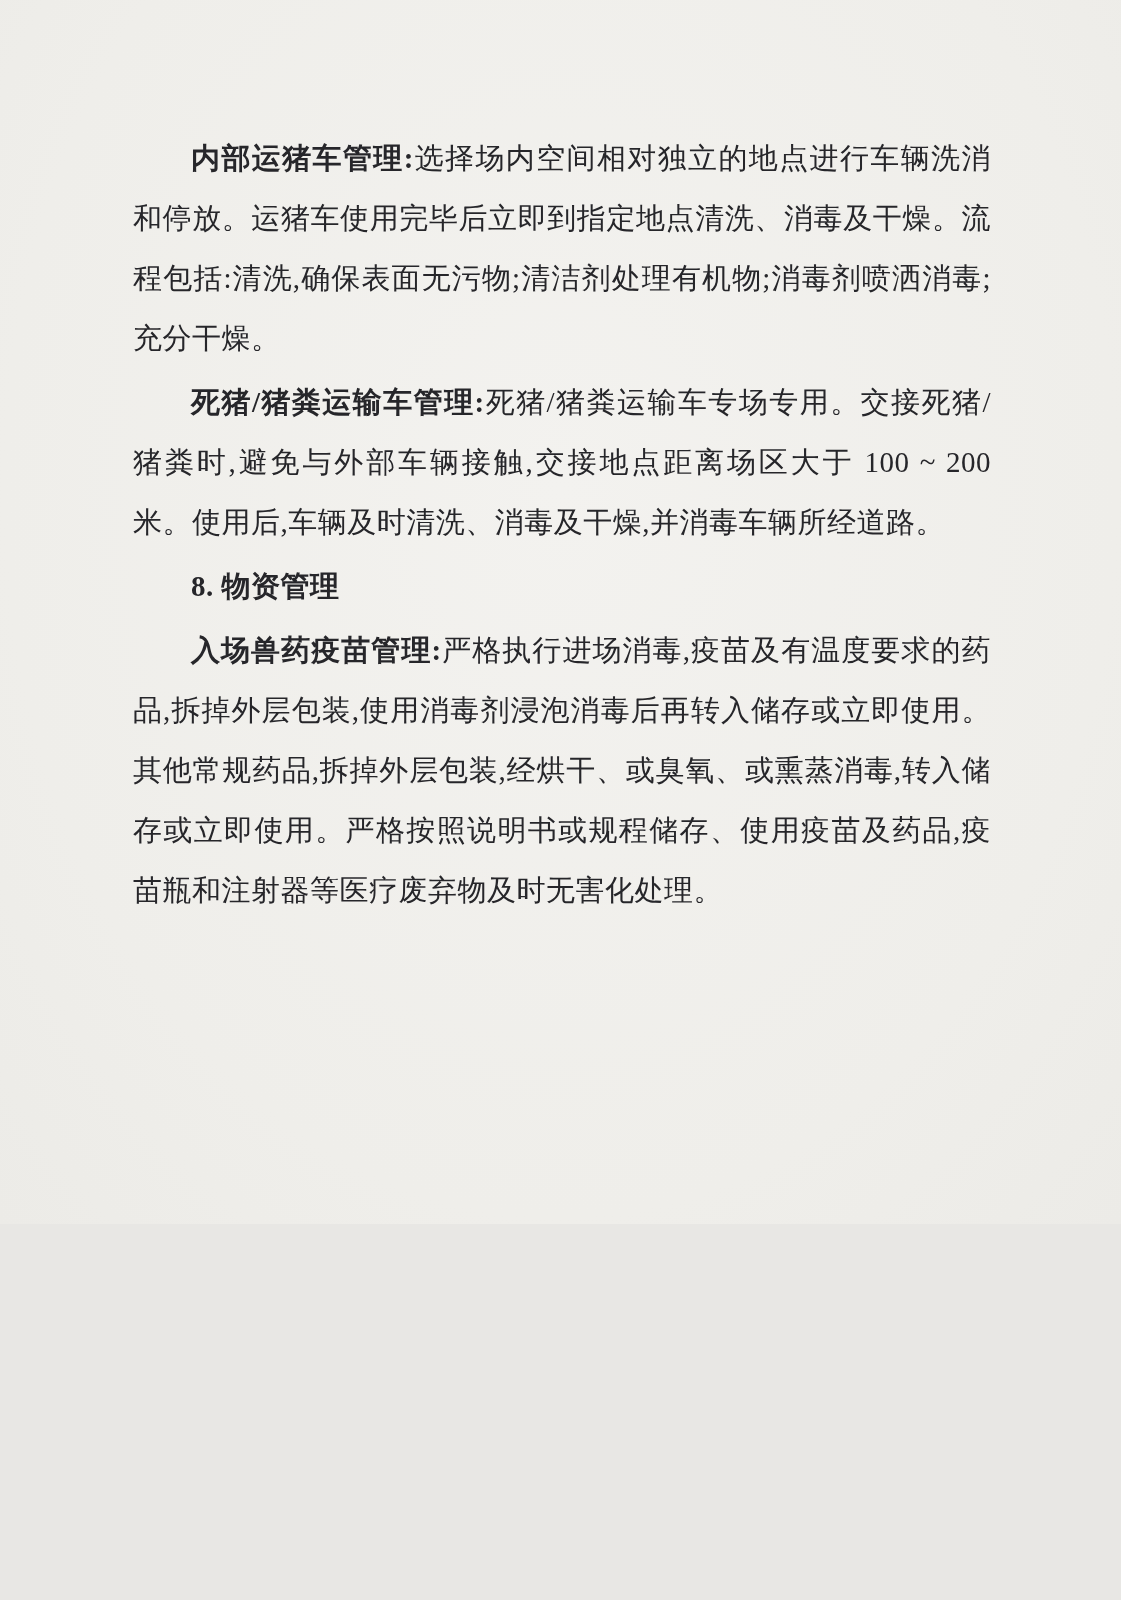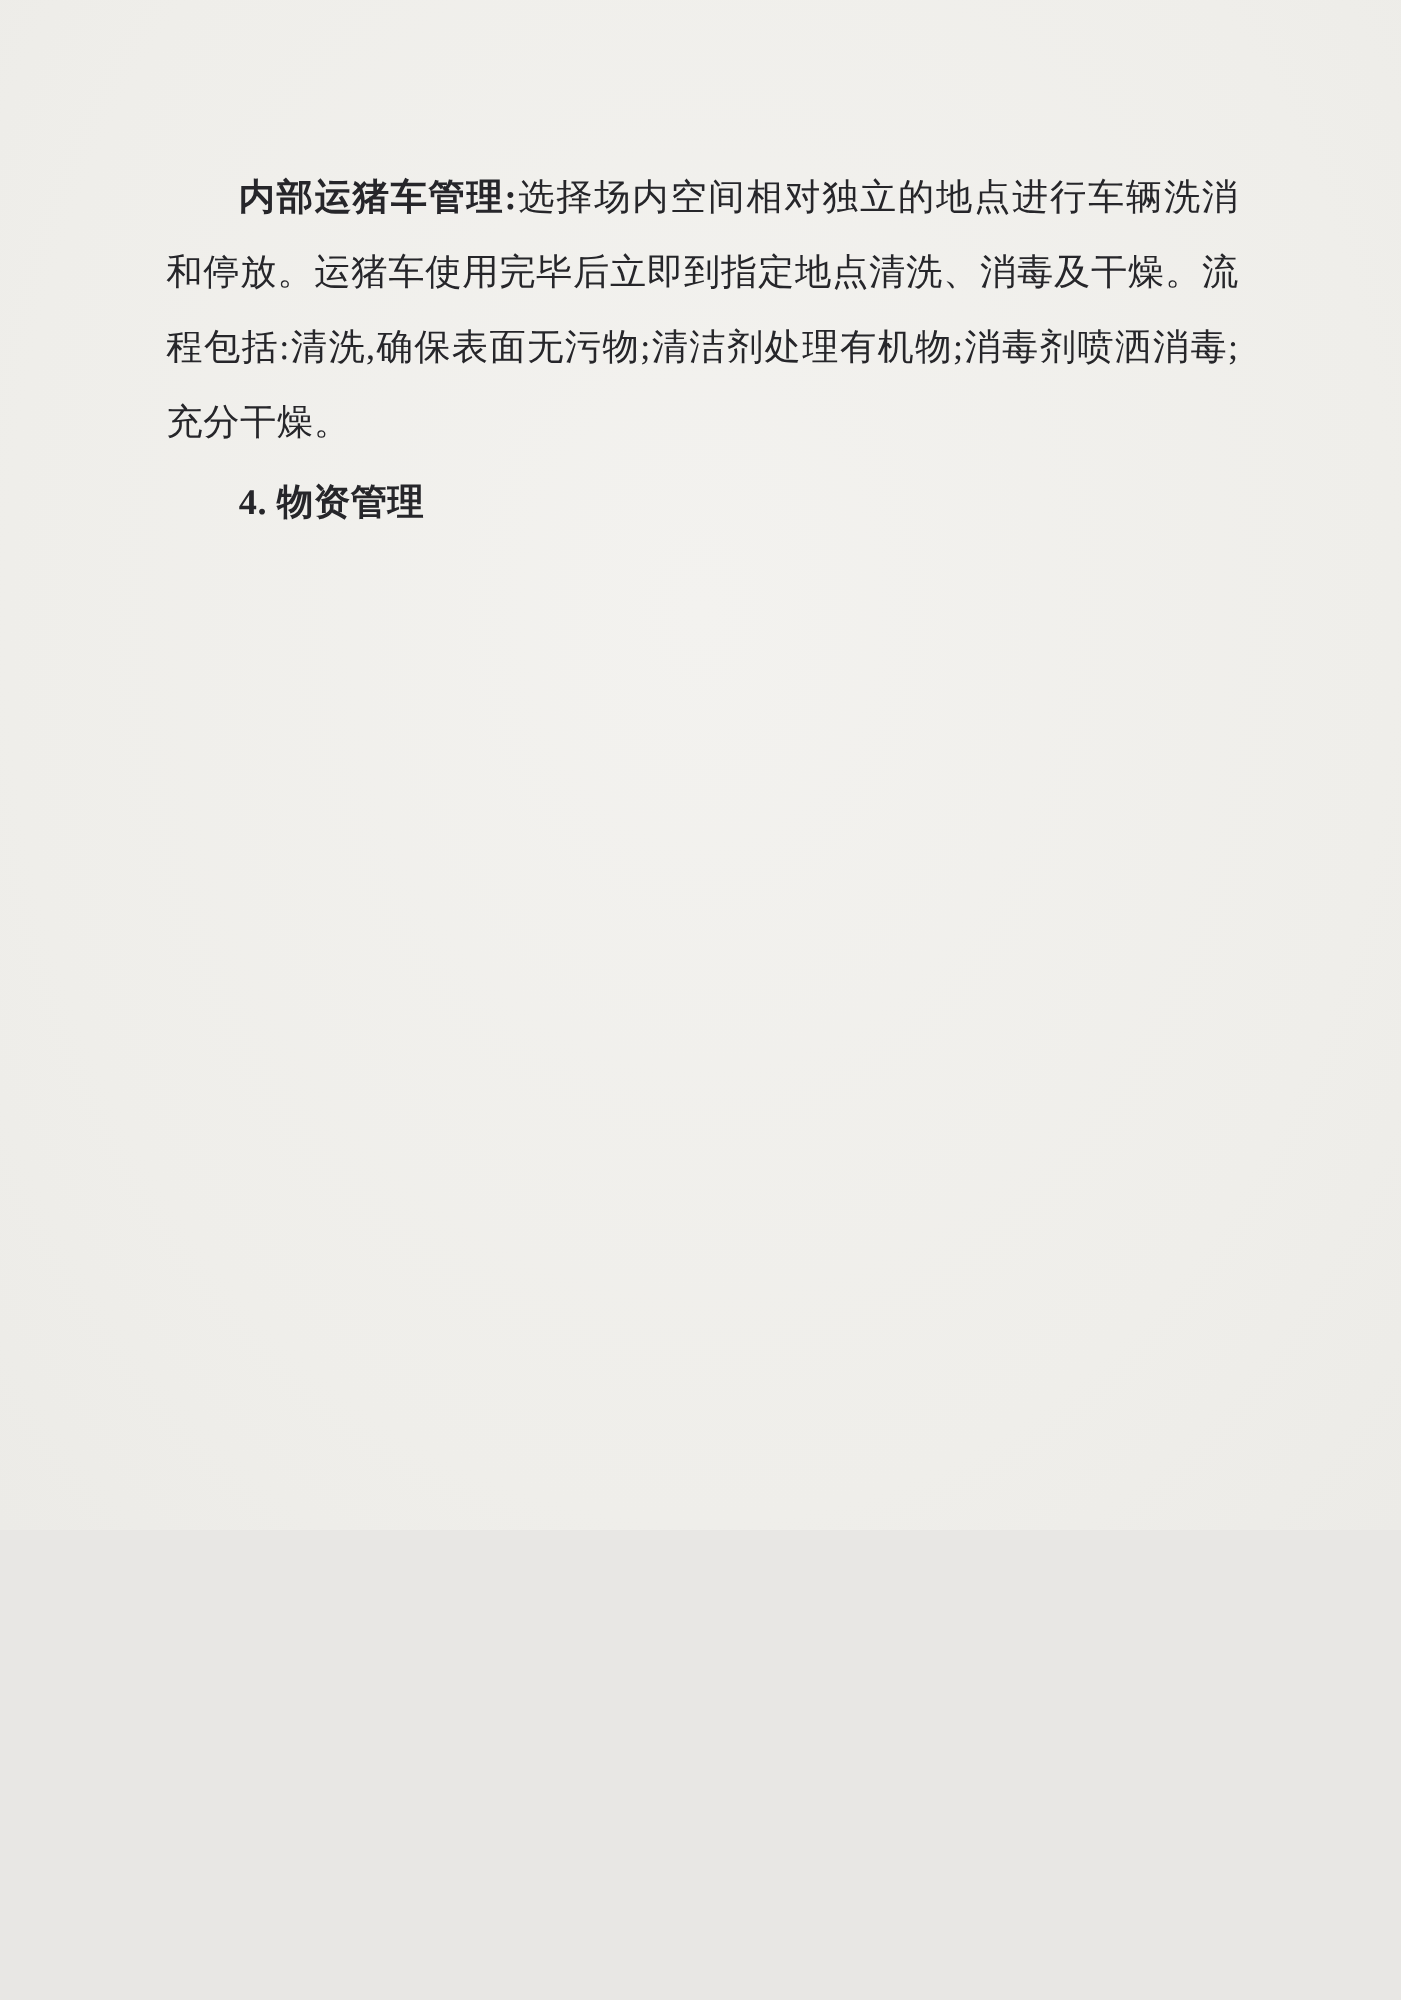--- a/index.html
+++ b/index.html
@@ -55,22 +55,24 @@
   }
 </style>
 </head>
 <body>
 
 <div class="sheet">
   <div class="content">
 
     <p class="para"><strong class="lead">内部运猪车管理:</strong><span>选择场内空间相对独立的地点进行车辆洗消和停放。运猪车使用完毕后立即到指定地点清洗、消毒及干燥。流程包括:清洗,确保表面无污物;清洁剂处理有机物;消毒剂喷洒消毒;充分干燥。</span></p>
 
+    <p class="para"><strong class="lead">死猪/猪粪运输车管理:</strong><span>死猪/猪粪运输车专场专用。交接死猪/猪粪时,避免与外部车辆接触,交接地点距离场区大于 100 ~ 200 米。使用后,车辆及时清洗、消毒及干燥,并消毒车辆所经道路。</span></p>
 
-    <h3 class="heading">4. 物资管理</h3>
+    <h3 class="heading">8. 物资管理</h3>
 
 
 
+    <p class="para"><strong class="lead">入场兽药疫苗管理:</strong><span>严格执行进场消毒,疫苗及有温度要求的药品,拆掉外层包装,使用消毒剂浸泡消毒后再转入储存或立即使用。其他常规药品,拆掉外层包装,经烘干、或臭氧、或熏蒸消毒,转入储存或立即使用。严格按照说明书或规程储存、使用疫苗及药品,疫苗瓶和注射器等医疗废弃物及时无害化处理。</span></p>
 
   </div>
 
   <div class="page-number">— 9 —</div>
 </div>
 
 </body></html>

